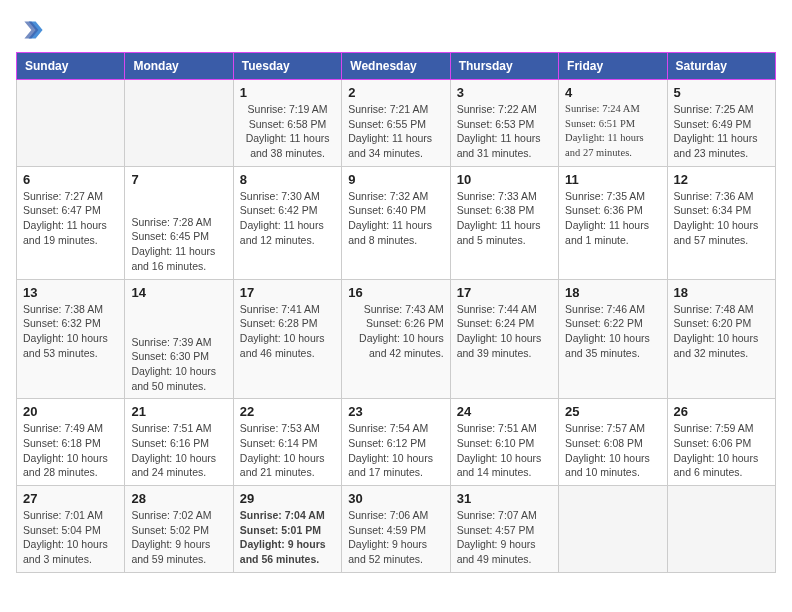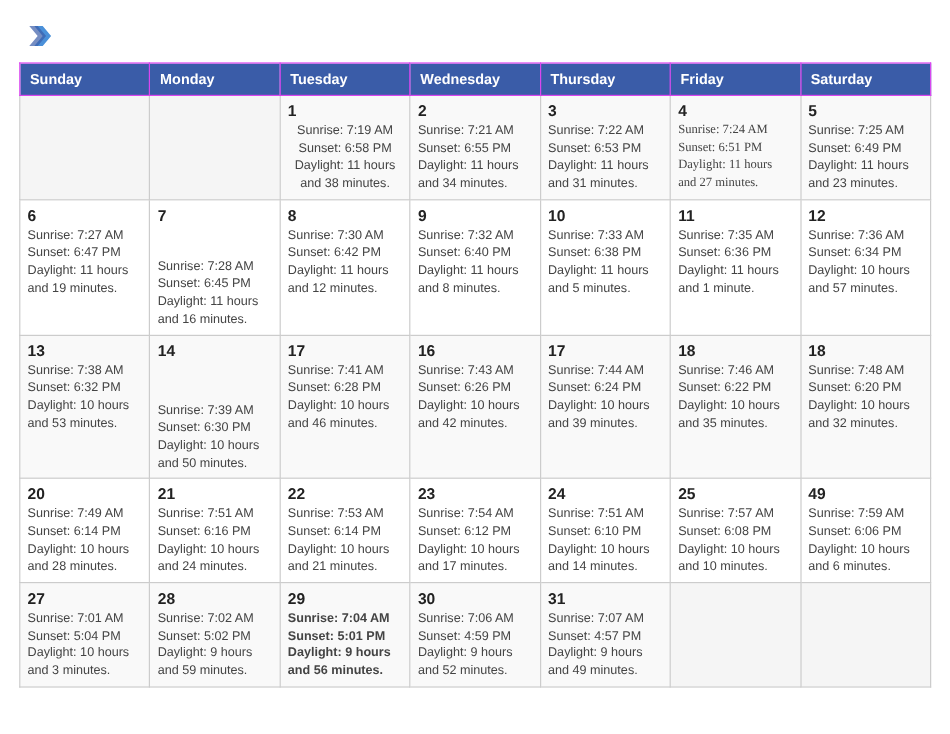--- a/index.html
+++ b/index.html
@@ -214,21 +214,21 @@
 Daylight: 10 hours and 50 minutes.</div>
         </td>
         <td>
           <div class="day-num">17</div>
           <div class="day-detail" style="white-space: pre-line;">Sunrise: 7:41 AM
 Sunset: 6:28 PM
 Daylight: 10 hours and 46 minutes.</div>
         </td>
         <td>
           <div class="day-num">16</div>
-          <div class="day-detail" style="white-space: pre-line;">Sunrise: 7:43 AM
+          <div class="day-detail" style="white-space: pre-line; text-align: right;">Sunrise: 7:43 AM
 Sunset: 6:26 PM
 Daylight: 10 hours and 42 minutes.</div>
         </td>
         <td>
           <div class="day-num">17</div>
           <div class="day-detail" style="white-space: pre-line;">Sunrise: 7:44 AM
 Sunset: 6:24 PM
 Daylight: 10 hours and 39 minutes.</div>
         </td>
         <td>
@@ -241,21 +241,21 @@
           <div class="day-num">18</div>
           <div class="day-detail" style="white-space: pre-line;">Sunrise: 7:48 AM
 Sunset: 6:20 PM
 Daylight: 10 hours and 32 minutes.</div>
         </td>
       </tr>
       <tr>
         <td>
           <div class="day-num">20</div>
           <div class="day-detail" style="white-space: pre-line;">Sunrise: 7:49 AM
-Sunset: 6:14 PM
+Sunset: 6:18 PM
 Daylight: 10 hours and 28 minutes.</div>
         </td>
         <td>
           <div class="day-num">21</div>
           <div class="day-detail" style="white-space: pre-line;">Sunrise: 7:51 AM
 Sunset: 6:16 PM
 Daylight: 10 hours and 24 minutes.</div>
         </td>
         <td>
           <div class="day-num">22</div>
@@ -275,21 +275,21 @@
 Sunset: 6:10 PM
 Daylight: 10 hours and 14 minutes.</div>
         </td>
         <td>
           <div class="day-num">25</div>
           <div class="day-detail" style="white-space: pre-line;">Sunrise: 7:57 AM
 Sunset: 6:08 PM
 Daylight: 10 hours and 10 minutes.</div>
         </td>
         <td>
-          <div class="day-num">49</div>
+          <div class="day-num">26</div>
           <div class="day-detail" style="white-space: pre-line;">Sunrise: 7:59 AM
 Sunset: 6:06 PM
 Daylight: 10 hours and 6 minutes.</div>
         </td>
       </tr>
       <tr>
         <td>
           <div class="day-num">27</div>
           <div class="day-detail" style="white-space: pre-line;">Sunrise: 7:01 AM
 Sunset: 5:04 PM

